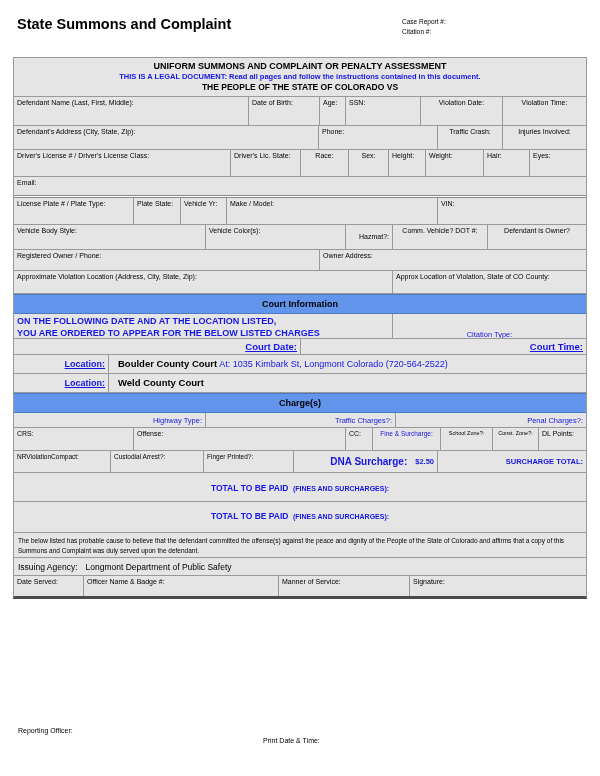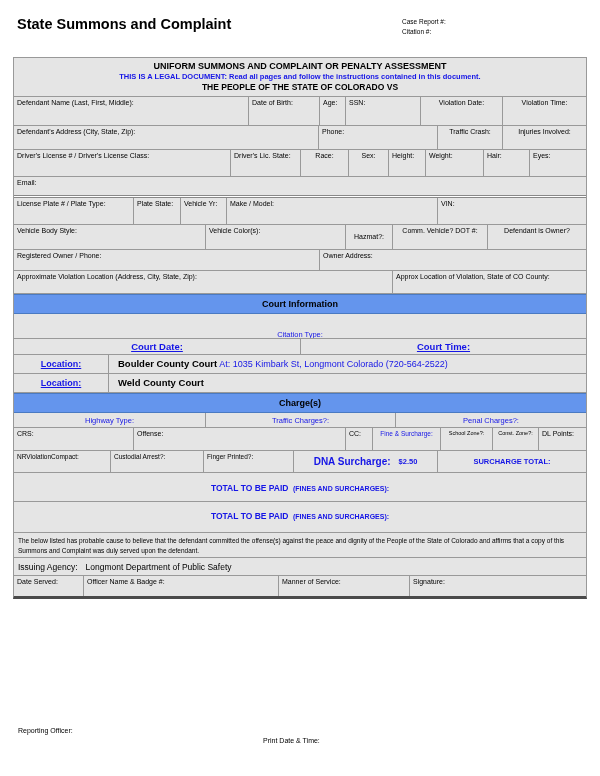--- a/index.html
+++ b/index.html
@@ -11,21 +11,21 @@
   #case-block { left: 402px; top: 17px; font-size: 6.5px; line-height: 10px; }
 
   #form-box { left: 13px; top: 57px; width: 574px;
     border: 1px solid #999; border-bottom: 3px solid #4a4a4a; background: #e5e5e5; }
 
   .row { display: flex; border-bottom: 1px solid #999; overflow: hidden; }
   .cell { border-right: 1px solid #999; padding: 2px 3px; overflow: hidden;
     font-size: 7px; line-height: 1.2; }
   .cell:last-child { border-right: none; }
   .c { text-align: center; }
-  .vmid { display: flex; align-items: center; justify-content: center; }
+  .vmid { display: flex; align-items: center; justify-content: flex-end; }
   .blue { color: #1515e6; }
   .b { font-weight: bold; }
   .u { text-decoration: underline; }
 
   .banner { height: 39px; text-align: center; padding-top: 3px; }
   .banner .l1 { font-size: 9px; font-weight: bold; }
   .banner .l2 { font-size: 7.5px; font-weight: bold; color: #1515e6; margin-top: 1px; }
   .banner .l3 { font-size: 8.5px; font-weight: bold; margin-top: 1px; }
 
   .bar { height: 20px; background: #6495ED; border-top: 1px solid #4a7ac2;
@@ -125,20 +125,24 @@
   </div>
 
   <div class="row" style="height:23px">
     <div class="cell" style="width:379px">Approximate Violation Location (Address, City, State, Zip):</div>
     <div class="cell" style="flex:1">Approx Location of Violation, State of CO County:</div>
   </div>
 
   <div class="bar">Court Information</div>
 
   <div class="row" style="height:25px">
+    <div class="cell order-cell" style="width:379px">
+      <div>ON THE FOLLOWING DATE AND AT THE LOCATION LISTED,</div>
+      <div>YOU ARE ORDERED TO APPEAR FOR THE BELOW LISTED CHARGES</div>
+    </div>
     <div class="cell c blue citation-type" style="flex:1">Citation Type:</div>
   </div>
 
   <div class="row" style="height:16px">
     <div class="cell c vmid" style="width:287px">
         <span class="cdt u">Court Date:</span>
       </div>
     <div class="cell c vmid" style="flex:1">
         <span class="cdt u">Court Time:</span>
       </div>

